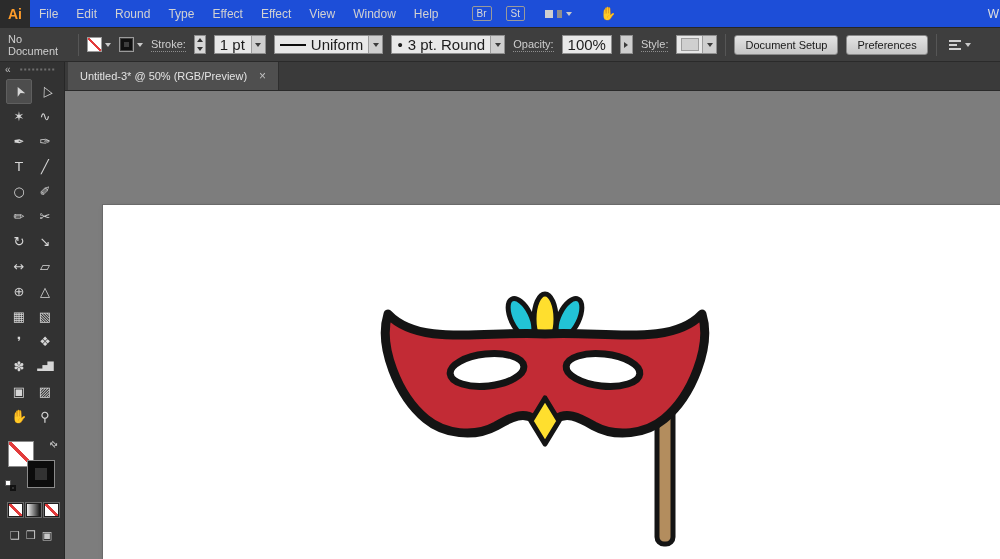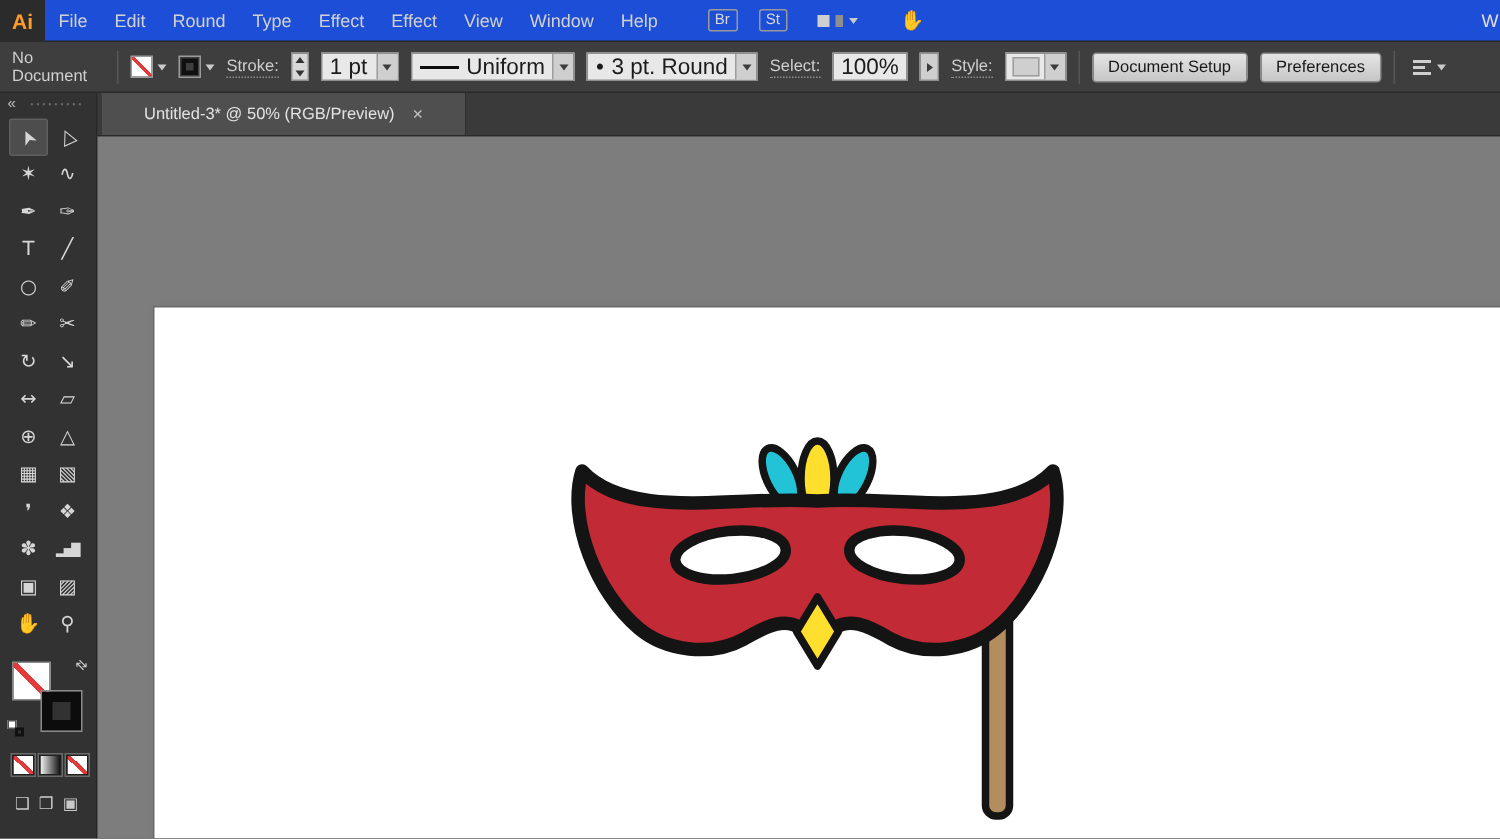--- a/index.html
+++ b/index.html
@@ -68,21 +68,21 @@
   .default-icon .mini-s { position:absolute; right:0; bottom:0; width:6px; height:6px; border:2px solid #111; background:transparent; }
   .color-row { display:flex; gap:3px; margin:16px 0 0 8px; }
   .cbtn { width:15px; height:14px; border:1px solid #1f1f1f; outline:1px solid #6a6a6a; }
   .cbtn.none, .cbtn.color { background:linear-gradient(to top right,#fff 42%,#e23b3b 42%,#e23b3b 58%,#fff 58%); }
   .cbtn.grad { background:linear-gradient(90deg,#f2f2f2,#141414); }
   .mode-row { display:flex; gap:6px; margin:12px 0 0 10px; color:#c9c9c9; font-family:"DejaVu Sans",sans-serif; font-size:11px; }
 
   
   .docarea { flex:1; display:flex; flex-direction:column; min-width:0; }
   .tabbar { height:29px; background:#3a3a3a; display:flex; align-items:stretch; border-bottom:1px solid #2a2a2a; }
-  .tab { display:flex; align-items:center; gap:12px; padding:0 28px; background:#4f4f4f; color:#e3e3e3; font-size:11px; border-right:1px solid #2e2e2e; margin-left:3px; }
+  .tab { display:flex; align-items:center; gap:12px; padding:0 12px; background:#4f4f4f; color:#e3e3e3; font-size:11px; border-right:1px solid #2e2e2e; margin-left:3px; }
   .tab-close { color:#c0c0c0; font-size:12px; line-height:1; }
   .canvas { flex:1; position:relative; background:#7d7d7d; overflow:hidden; }
   .artboard { position:absolute; left:38px; top:114px; right:-6px; bottom:-6px; background:#fff; box-shadow:0 0 0 1px #6a6a6a, 3px 3px 7px rgba(0,0,0,.28); }
   .artwork-svg { position:absolute; left:277px; top:83px; width:335px; height:275px; }
 </style>
 </head>
 <body>
 
 <div class="app">
 
@@ -152,21 +152,21 @@
     </div>
 
     <div class="field">
       <span class="val">•</span>
       <span class="val" style="padding-left:0;">3 pt. Round</span>
       <span class="chevbox">
           <span class="caret"></span>
         </span>
     </div>
 
-    <span class="link-label">Select:</span>
+    <span class="link-label">Opacity:</span>
     <div class="field">
       <span class="val" style="min-width:34px;">100%</span>
     </div>
     <span class="arrowbtn">
         <span class="caret-right"></span>
       </span>
 
     <span class="link-label">Style:</span>
     <div class="field">
       <span class="style-sw"></span>

